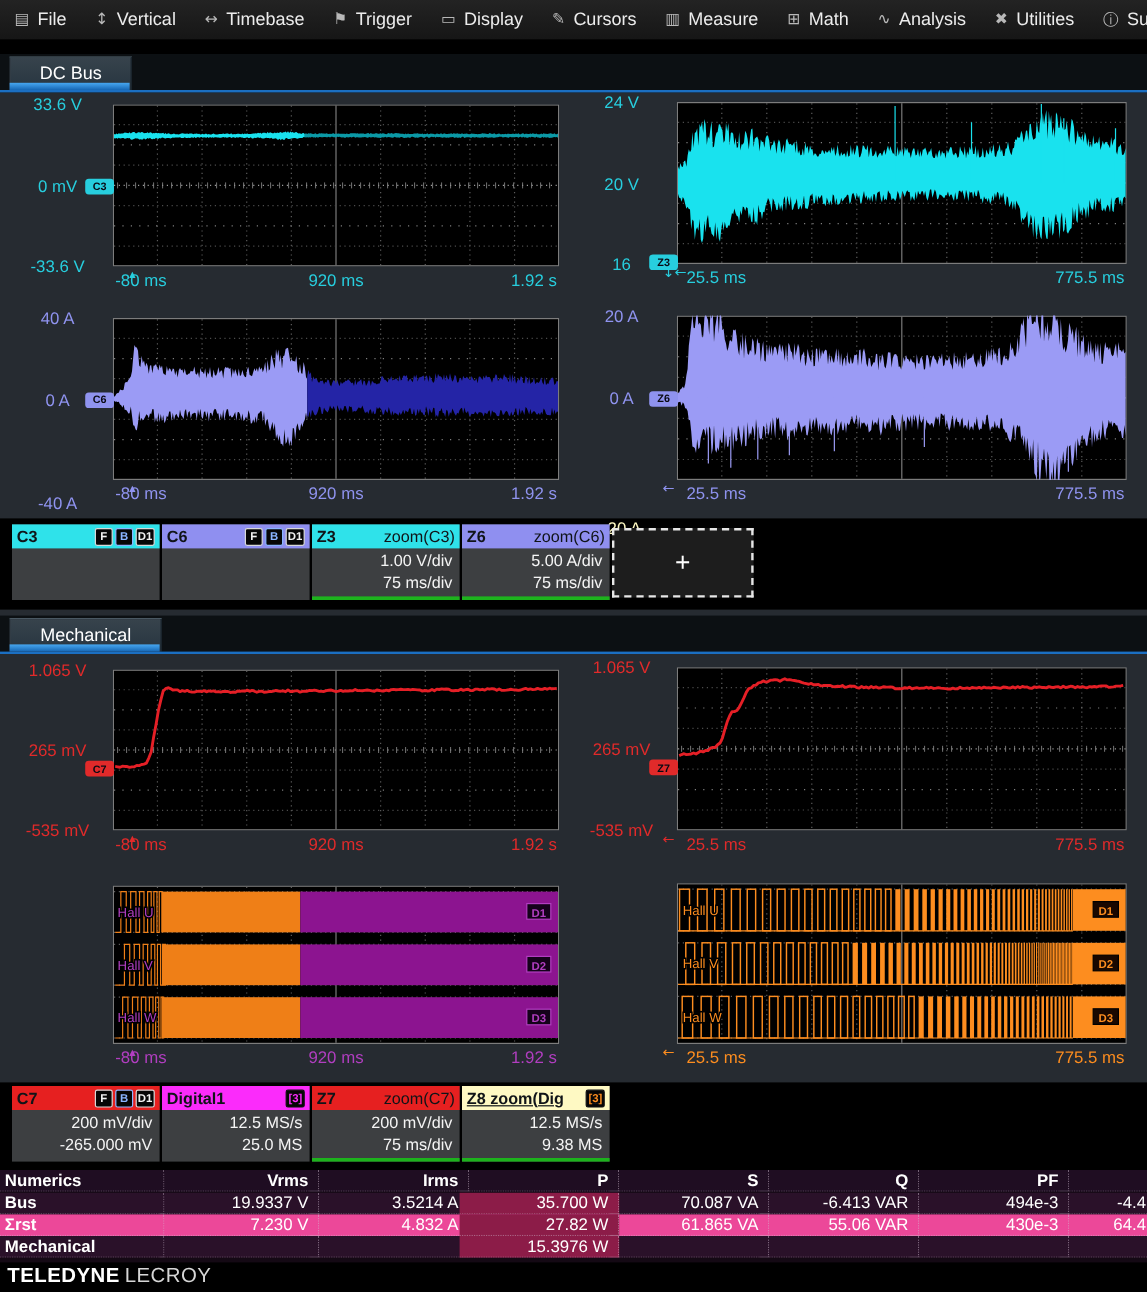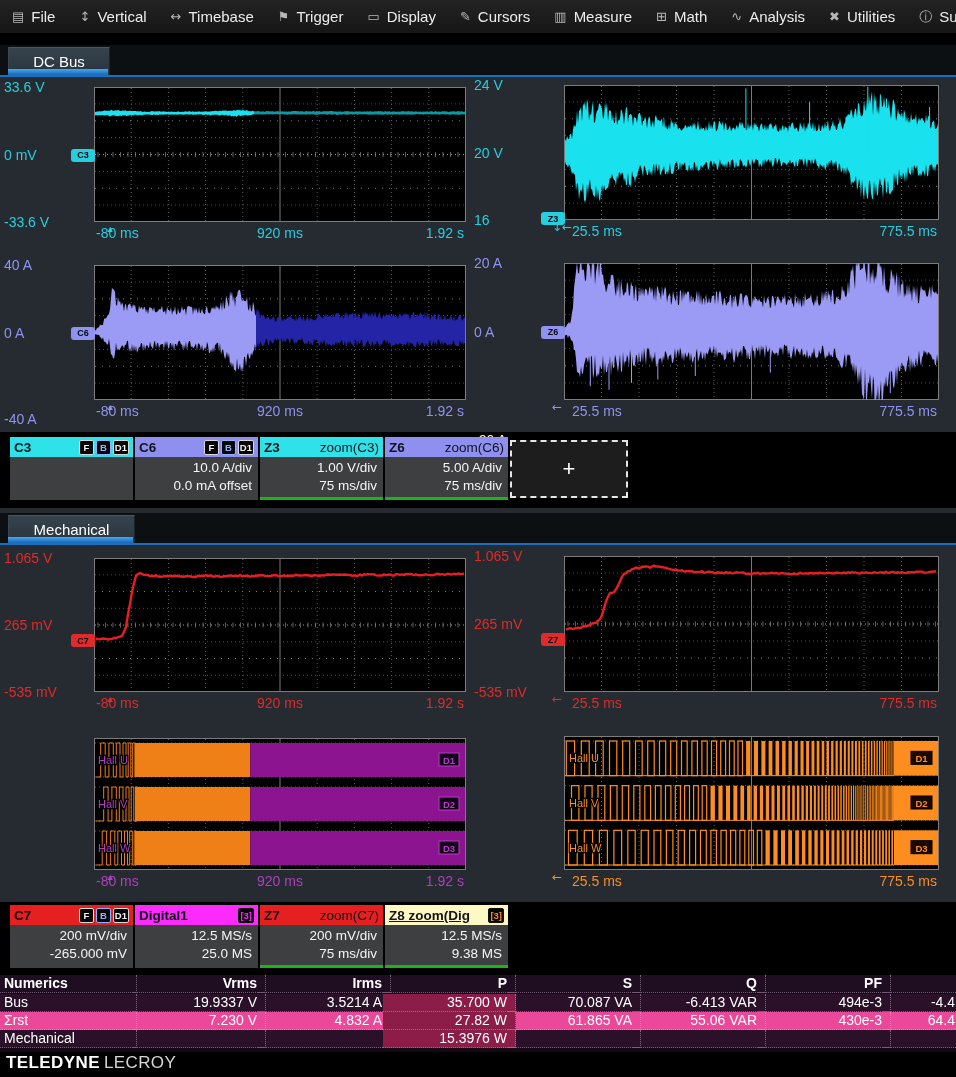--- a/index.html
+++ b/index.html
@@ -13,21 +13,21 @@
   .menu-sep{width:1px;height:22px;background:#3d3d3d;}
   
   .panel{position:absolute;left:0;width:956px;background:#262b31;}
   .tabbar{position:absolute;left:0;width:956px;height:32px;background:#0c1013;}
   .tab{position:absolute;left:8px;top:2px;height:27px;background:linear-gradient(#37434c,#273540);
        color:#fff;font-size:15px;display:flex;align-items:center;justify-content:center;
        border-top:1px solid #4a5862;border-left:1px solid #3a4650;border-right:1px solid #1a242c;}
   .tabglow{position:absolute;left:8px;height:6px;background:linear-gradient(#47a7f0,#1667b4);}
   .tabline{position:absolute;left:0;width:956px;height:2px;background:#1b6fc2;}
   
-  .ylab{position:absolute;width:88px;text-align:left;font-size:14px;line-height:16px;}
+  .ylab{position:absolute;width:88px;text-align:center;font-size:14px;line-height:16px;}
   .xlab{position:absolute;font-size:14px;line-height:16px;white-space:nowrap;}
   .chbadge{position:absolute;width:24px;height:13px;border-radius:3px;font-size:9px;font-weight:bold;
            display:flex;align-items:center;justify-content:center;color:#0a0a14;z-index:5;}
   .trigmark{position:absolute;font-size:9px;line-height:9px;z-index:4;}
   .zoomarrow{position:absolute;font-size:12px;line-height:12px;z-index:4;font-family:"DejaVu Sans",sans-serif;}
   .plot{position:absolute;}
   
   .descbox{position:absolute;width:123px;height:63px;background:#3d3f41;}
   .dhead{height:20px;display:flex;align-items:center;padding:0 4px;gap:2px;font-size:13.5px;font-weight:bold;color:#101418;}
   .dhead .spacer{flex:1;}
@@ -37,21 +37,21 @@
   .dgreen{position:absolute;left:0;bottom:0;width:100%;height:3px;background:#1db31d;}
   .addbox{position:absolute;border:2px dashed #e6e6e6;background:#1d1d1d;color:#fff;
           display:flex;align-items:center;justify-content:center;font-size:22px;}
   
   #numerics{position:absolute;left:0;top:975px;width:956px;height:77px;background:#140914;}
   .nrow{position:absolute;left:0;width:956px;height:18px;}
   .ncell{position:absolute;top:0;height:17px;border-right:1px dotted rgba(210,190,210,.5);
          border-bottom:1px dotted rgba(210,190,210,.45);color:#fff;font-size:14px;line-height:17px;
          white-space:nowrap;overflow:hidden;}
   .ncell.num{text-align:right;padding-right:8px;}
-  .ncell.namecol{padding-left:4px;font-weight:normal;}
+  .ncell.namecol{padding-left:4px;font-weight:bold;}
   
   #logo{position:absolute;left:6px;top:1053px;color:#fff;font-size:17px;letter-spacing:.4px;}
   .logo-bold{font-weight:bold;}
   .logo-light{font-weight:normal;color:#d6d6d6;margin-left:4px;}
 </style>
 </head>
 <body>
 
 <div id="root">
   <div id="menubar">
@@ -861,24 +861,20 @@
         </div>
       </div>
       <div class="descbox" style="left: 135px; top: 437px;">
         <div class="dhead" style="background: rgb(143, 143, 240);">
           <span>C6</span>
           <span class="spacer"></span>
           <span class="hbadge">F</span>
           <span class="hbadge" style="color: rgb(138, 180, 255); border-color: rgb(138, 180, 255);">B</span>
           <span class="hbadge">D1</span>
         </div>
-        <div class="dbody">
-          <div>10.0 A/div</div>
-          <div>0.0 mA offset</div>
-        </div>
       </div>
       <div class="descbox" style="left: 260px; top: 437px;">
         <div class="dhead" style="background: rgb(47, 226, 234);">
           <span>Z3</span>
           <span class="spacer"></span>
           <span style="font-weight: normal;">zoom(C3)</span>
         </div>
         <div class="dbody">
           <div>1.00 V/div</div>
           <div>75 ms/div</div>

